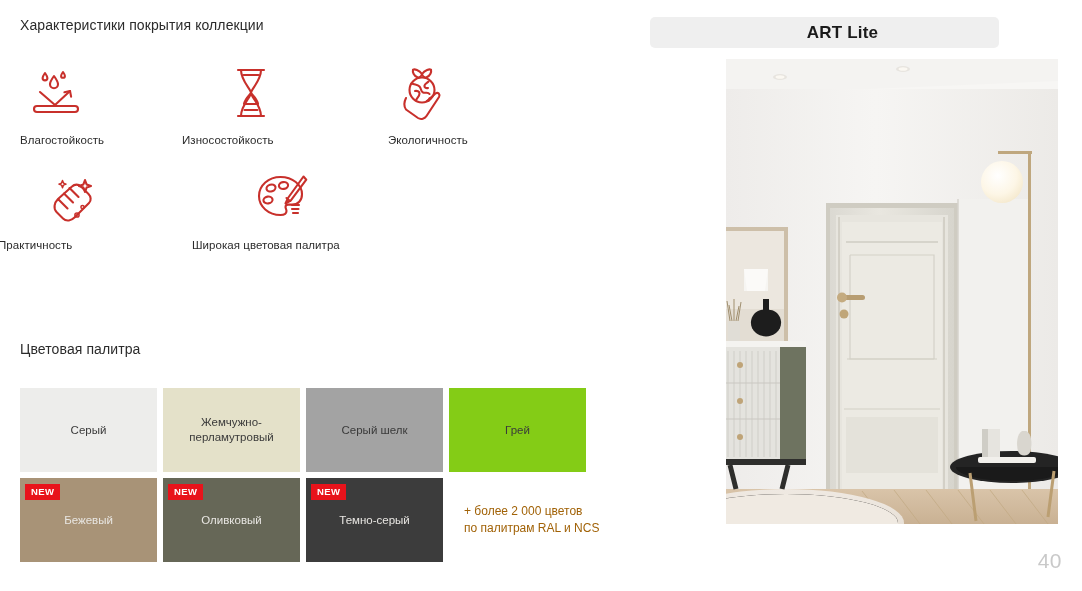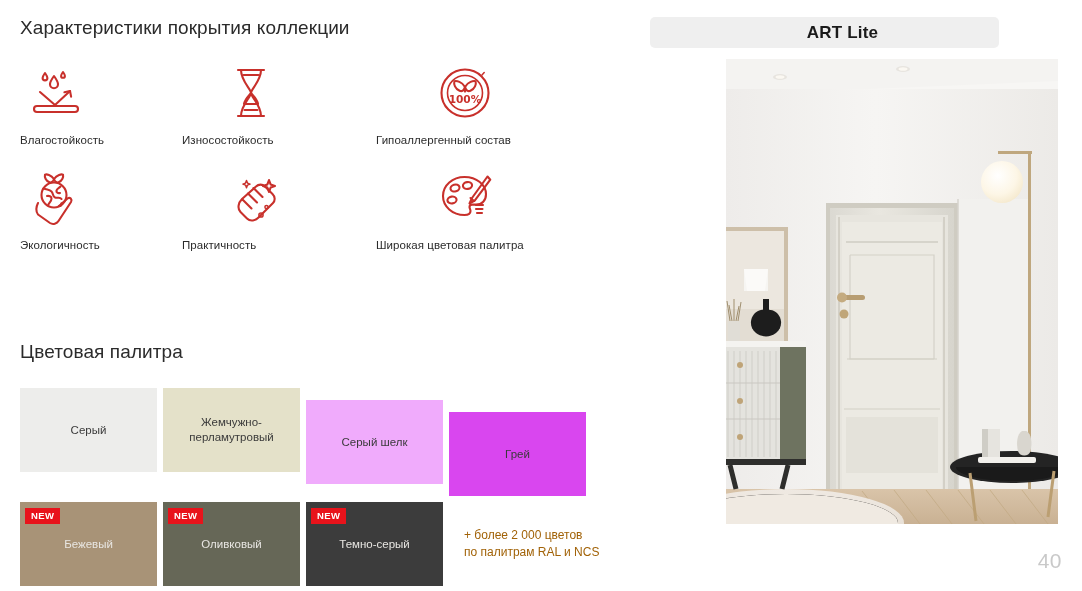--- a/index.html
+++ b/index.html
@@ -11,21 +11,21 @@
     overflow:hidden;
     position:relative;
   }
   .slide{position:relative;width:1082px;height:591px;}
 
   
   .left-col{position:absolute;left:0;top:0;width:710px;height:591px;}
 
   .section-title{
     position:absolute;
-    font-size:19px;
+    font-size:14px;
     color:#2b2b2b;
     letter-spacing:.1px;
     white-space:nowrap;
   }
   #features-title{left:20px;top:17px;}
   #palette-title{left:20px;top:341px;}
 
   
   .features{
     position:absolute;left:20px;top:66px;
@@ -158,34 +158,20 @@
             <path d="M13 4 C13 15 23 23 23 27 C23 31 13 39 13 50"></path>
             <path d="M33 4 C33 15 23 23 23 27 C23 31 33 39 33 50"></path>
             <path d="M15.5 9 H30.5"></path>
             <path d="M23 27 C21 29.5 17 33 16 38 H30 C29 33 25 29.5 23 27Z" fill="none"></path>
             <path d="M16.5 44 H29.5"></path>
           </svg>
         </span>
         <span class="flabel">Износостойкость</span>
       </div>
 
-      <div class="feature c2">
-        <span class="ico">
-          <svg width="56" height="54" viewBox="0 0 56 54" fill="none" stroke="#C8302B" stroke-width="2.1" stroke-linecap="round" stroke-linejoin="round">
-            <circle cx="27" cy="27" r="23.5"></circle>
-            <circle cx="27" cy="27" r="17.5" stroke-width="1.6"></circle>
-            <path d="M27 21 C24 15.6 18.6 14.6 16.4 15.2 c-0.8 3 0.6 7.6 5.2 9.6 C24 25.8 26 24.4 27 21Z"></path>
-            <path d="M27 21 C30 15.6 35.4 14.6 37.6 15.2 c0.8 3 -0.6 7.6 -5.2 9.6 C30 25.8 28 24.4 27 21Z"></path>
-            <path d="M27 21 v4.6"></path>
-            <text x="27" y="37.4" font-family="DejaVu Sans, sans-serif" font-size="10.6" font-weight="bold" fill="#C8302B" stroke="none" text-anchor="middle">100%</text>
-            <path d="M44 9 l2.2 -2.4" stroke-width="1.5"></path>
-          </svg>
-        </span>
-        <span class="flabel">Гипоаллергенный состав</span>
-      </div>
 
       <div class="feature c0">
         <span class="ico">
           <svg width="58" height="56" viewBox="0 0 58 56" fill="none" stroke="#C8302B" stroke-width="2.1" stroke-linecap="round" stroke-linejoin="round">
             <path d="M28 8 C25 3.6 20.5 3 19 3.6 c-0.6 2.4 0.6 6 4.4 7.6 C25.4 12 27.2 10.6 28 8Z"></path>
             <path d="M28 8 C31 3.6 35.5 3 37 3.6 c0.6 2.4 -0.6 6 -4.4 7.6 C30.6 12 28.8 10.6 28 8Z"></path>
             <circle cx="28" cy="24" r="12.5"></circle>
             <path d="M17.5 17.5 c4 1.5 6 1 8 3 s1 5 3.5 6 s5 -1 6.5 1.5"></path>
             <path d="M22 34.5 c1 -3 3.5 -4 3.5 -7 c0 -2 -2.5 -3 -4.5 -2.5"></path>
             <path d="M34.5 15.5 c-1.5 1.5 -3.5 2 -4 4 s1.5 3 3.5 2.5"></path>
@@ -234,24 +220,24 @@
     <div class="palette">
 
       <div class="prow">
         <div class="swatch light" style="background: rgb(237, 237, 235);">
           <span class="sname">Серый</span>
         </div>
         <div class="swatch light" style="background: rgb(228, 225, 201);">
           <span class="sname">Жемчужно-
 перламутровый</span>
         </div>
-        <div class="swatch light" style="background: #f0abfc; margin-top: 12px;">
+        <div class="swatch light" style="background: #a3a3a3;">
           <span class="sname">Серый шелк</span>
         </div>
-        <div class="swatch light" style="background: #d946ef; margin-top: 24px;">
+        <div class="swatch light" style="background: #84cc16;">
           <span class="sname">Грей</span>
         </div>
       </div>
 
       <div class="prow">
         <div class="swatch dark" style="background: rgb(168, 147, 119);">
           <span class="badge">NEW</span>
           <span class="sname">Бежевый</span>
         </div>
         <div class="swatch dark" style="background: rgb(102, 103, 87);">

